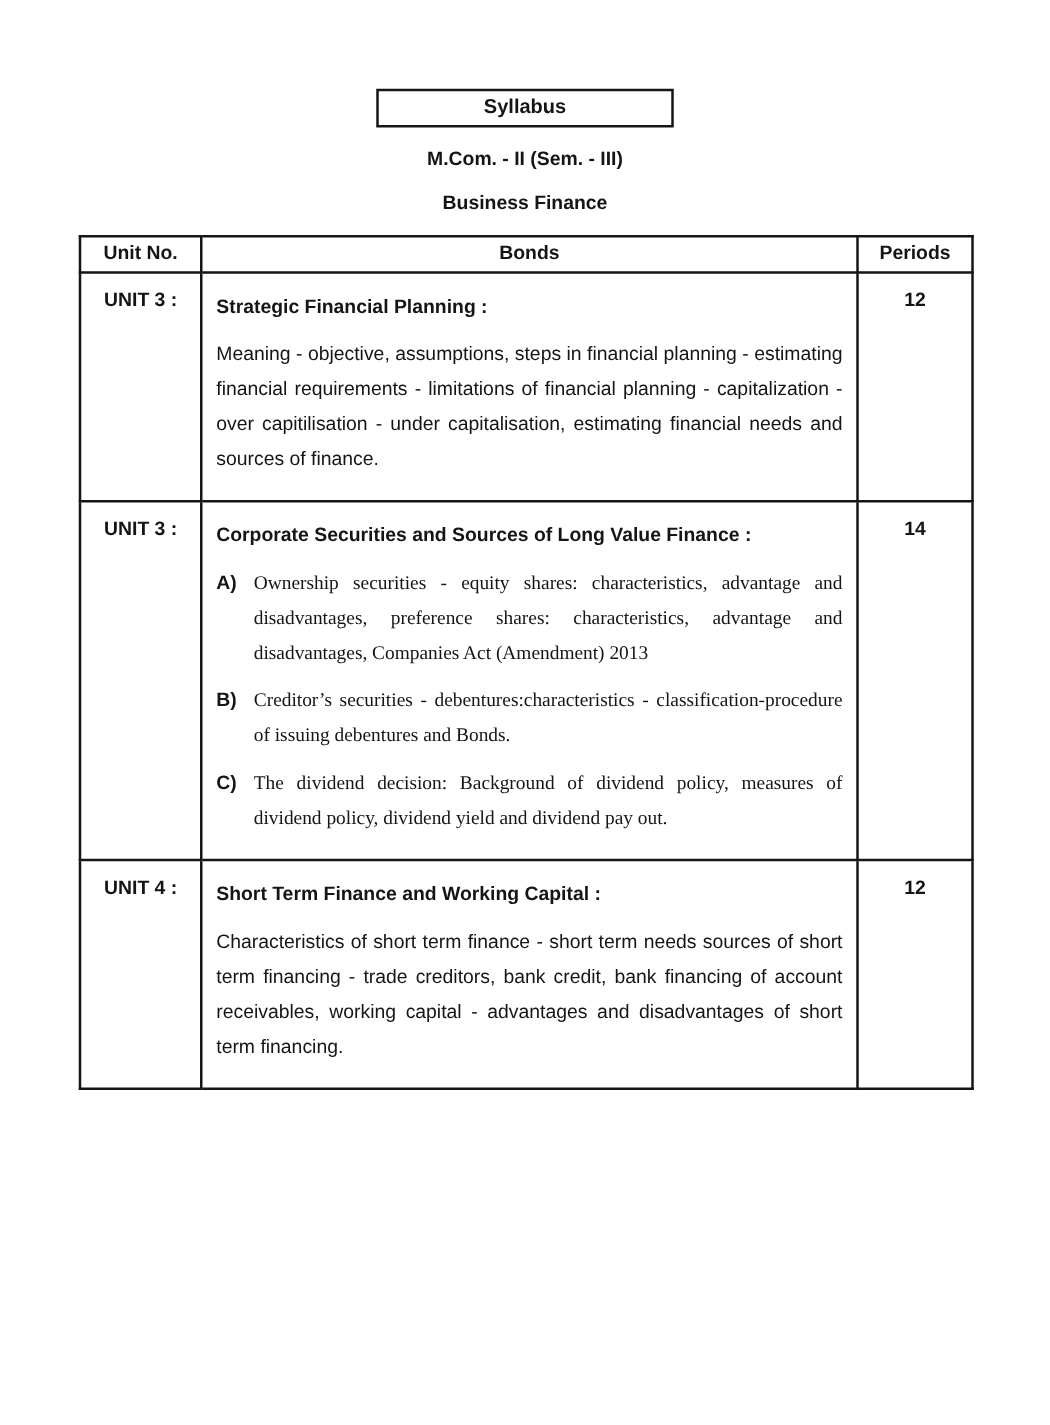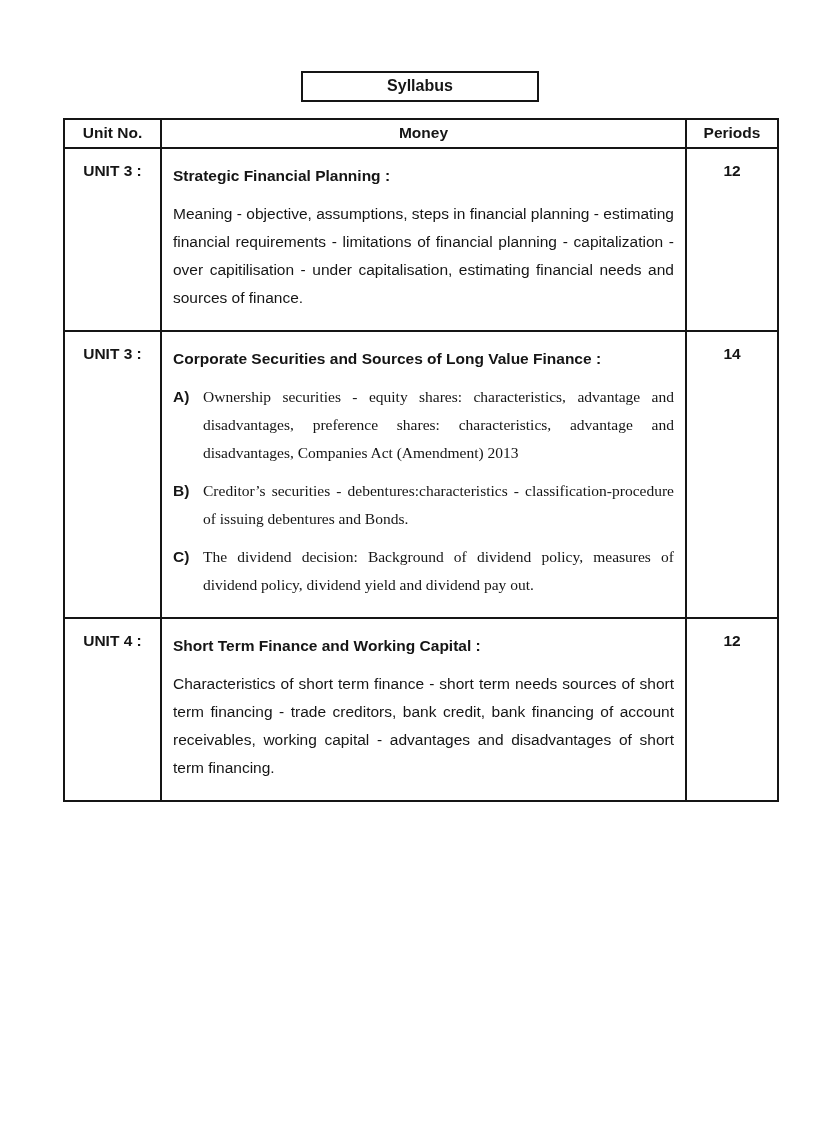--- a/index.html
+++ b/index.html
@@ -82,32 +82,34 @@
   }
   tr.row-last td { height: 174px; }
 </style>
 </head>
 <body>
 
 <div class="page">
 
   <div class="title-box">Syllabus</div>
 
+  <div class="subtitle">M.Com. - II (Sem. - III)</div>
 
+  <div class="subtitle">Business Finance</div>
 
   <table class="syllabus">
     <colgroup>
       <col class="c-unit">
       <col class="c-topic">
       <col class="c-periods">
     </colgroup>
     <thead>
       <tr>
         <th>Unit No.</th>
-        <th>Money</th>
+        <th>Bonds</th>
         <th>Periods</th>
       </tr>
     </thead>
     <tbody>
 
         <tr>
           <td class="unit-cell">UNIT 3 :</td>
           <td class="topic-cell">
             <div class="block heading">Strategic Financial Planning :</div>
             <div class="block para justify">Meaning - objective, assumptions, steps in financial planning - estimating financial requirements - limitations of financial planning - capitalization - over capitilisation - under capitalisation, estimating financial needs and sources of finance.</div>

